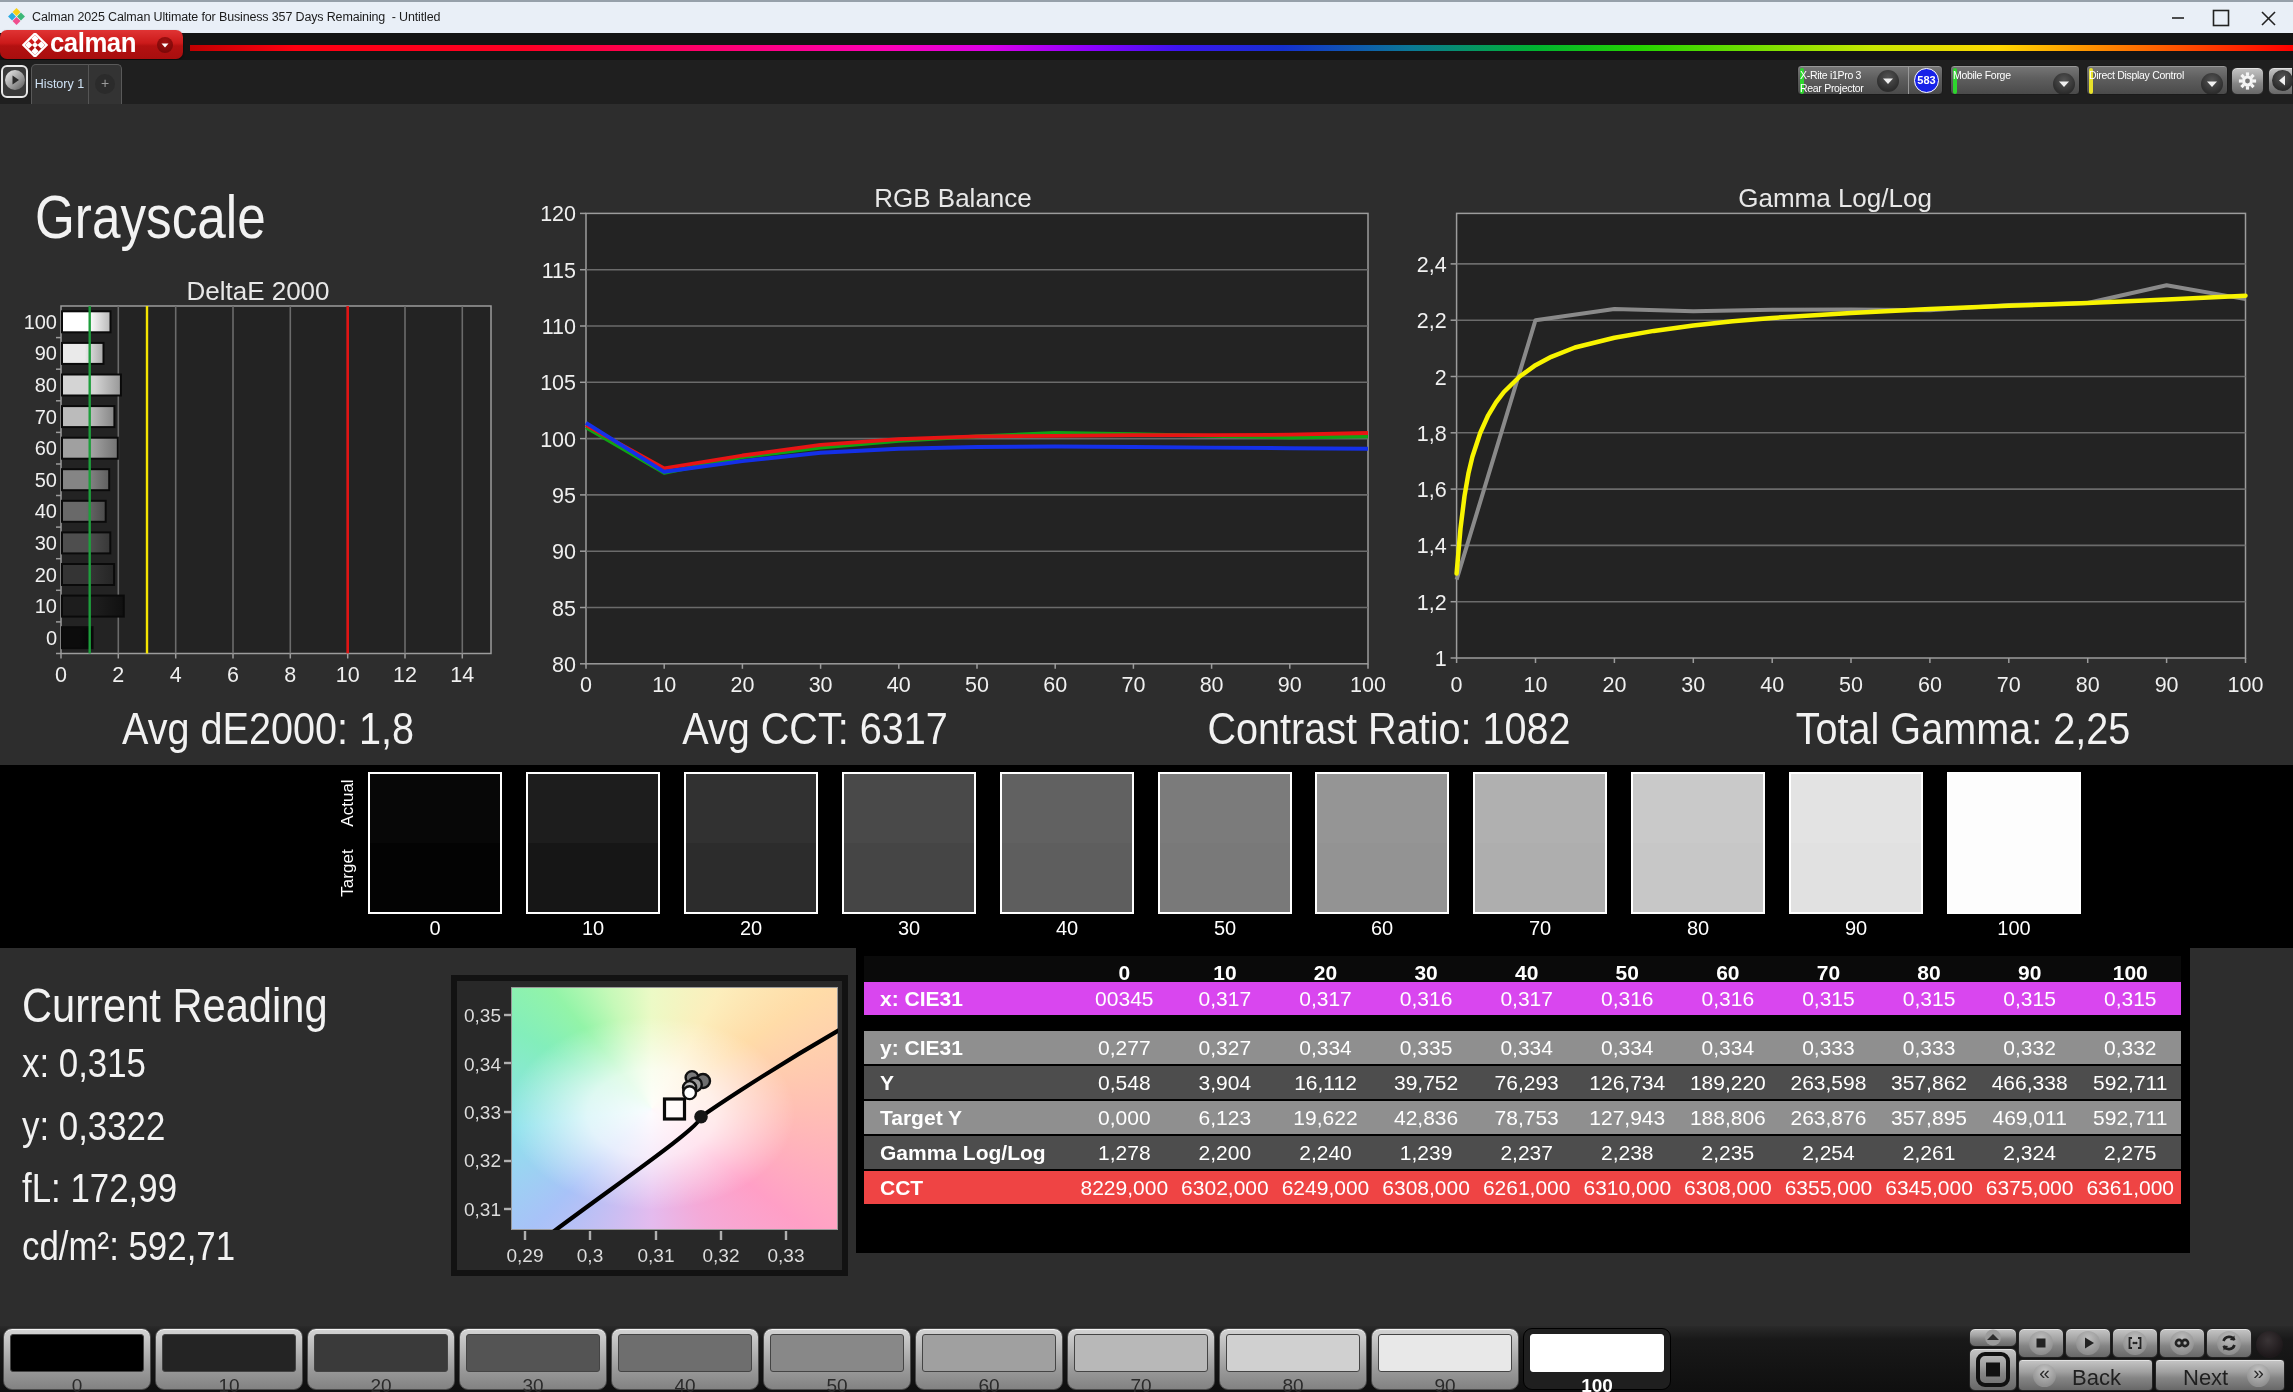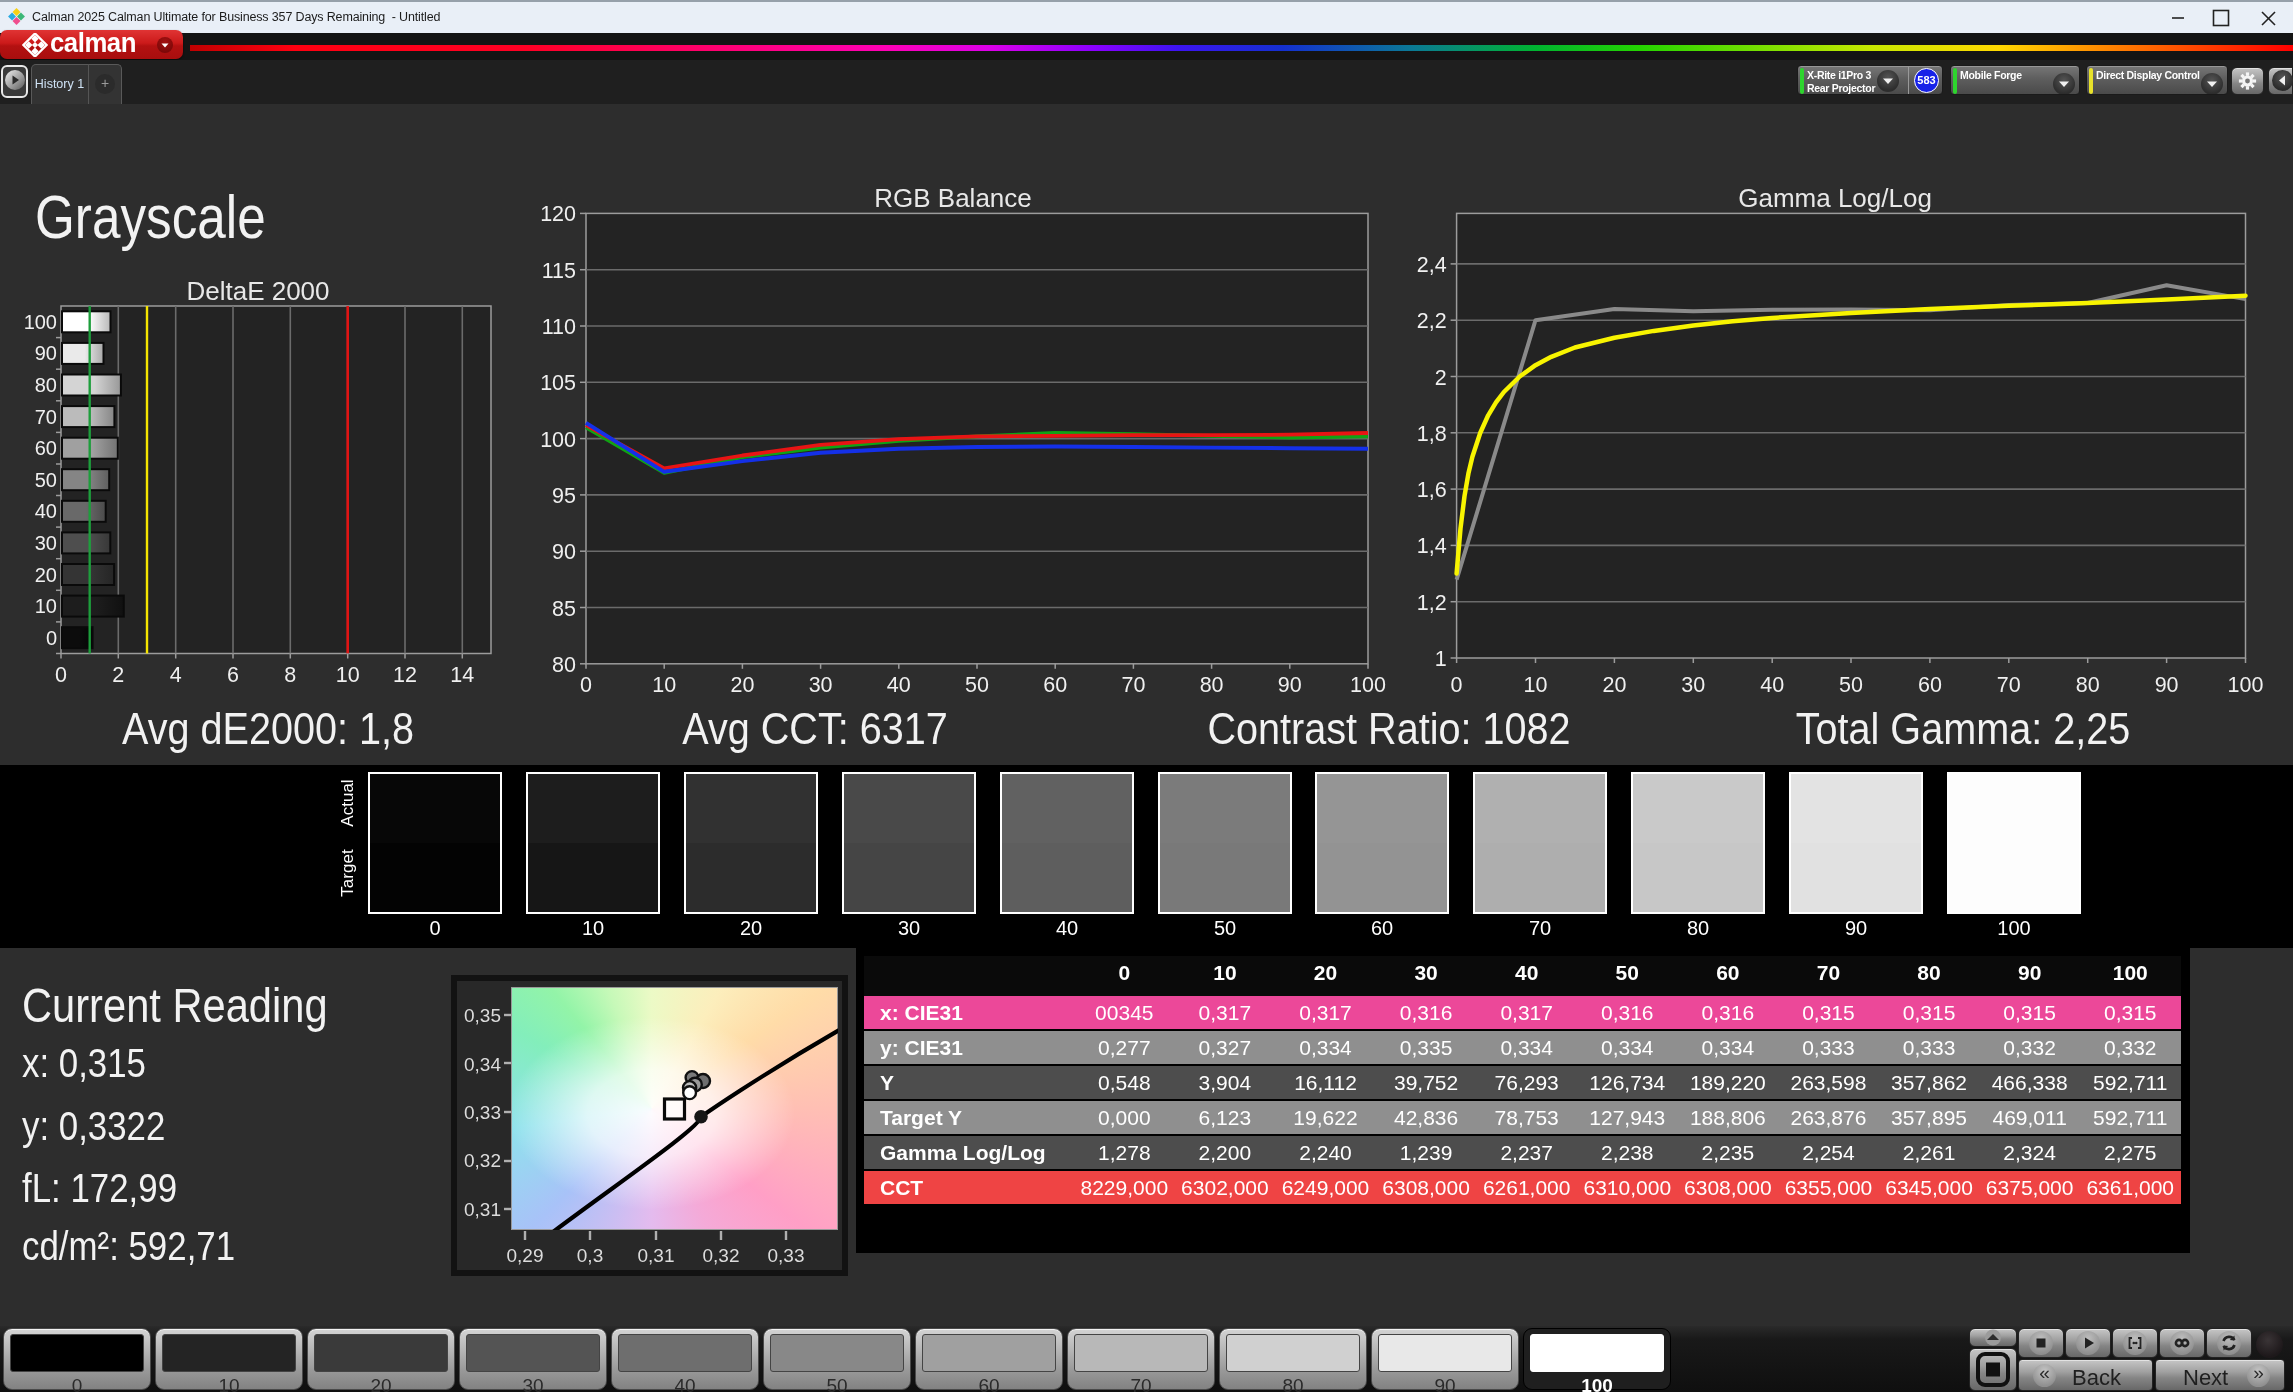--- a/index.html
+++ b/index.html
@@ -32,21 +32,21 @@
   #93f4a8 320deg,#c6f9b8 340deg,#ecfac6 360deg)}
 #bottombar{position:absolute;left:0;top:1326px;width:2293px;height:66px;background:linear-gradient(180deg,#2a2a2a 0%,#191919 20%,#0f0f0f 100%)}
 .bbtn{position:absolute;top:2px;width:148px;height:62px;border-radius:9px;border:1px solid #4a4a4a;
  background:linear-gradient(180deg,#d4d4d4 0%,#b0b0b0 42%,#989898 70%,#828282 100%);box-shadow:inset 0 1px 0 rgba(255,255,255,.7)}
 .bsw{position:absolute;left:6px;top:5px;width:134px;height:38px;border:1px solid #444;border-radius:3px}
 .blab{position:absolute;left:0;top:46px;width:146px;text-align:center;font-size:19px;color:#2a2a2a}
 .ctrlbtn{position:absolute;border-radius:6px;border:1px solid #222;
  background:linear-gradient(180deg,#c6c6c6 0%,#a0a0a0 40%,#858585 60%,#686868 100%);box-shadow:inset 0 1px 0 rgba(255,255,255,.5)}
 .ddbtn{position:absolute;top:65px;height:30px;border-radius:4px;border:1px solid #1a1a1a;
  background:linear-gradient(180deg,#777 0%,#5e5e5e 45%,#4a4a4a 100%);box-shadow:inset 0 1px 0 rgba(255,255,255,.25);overflow:hidden}
-.ddtext{position:absolute;left:9px;top:3px;font-size:10.5px;font-weight:bold;color:#fff;line-height:12.5px;white-space:pre;letter-spacing:-0.3px}
+.ddtext{position:absolute;left:2px;top:3px;font-size:10.5px;font-weight:normal;color:#fff;line-height:12.5px;white-space:pre;letter-spacing:-0.3px}
 .ddbar{position:absolute;left:2px;top:2px;width:4px;height:26px;border-radius:2px}
 .ddarrow{position:absolute;width:22px;height:22px;border-radius:50%;background:radial-gradient(circle at 50% 35%,#555,#2d2d2d 70%)}
 .ddarrow svg{position:absolute;left:0;top:0}
 </style></head><body>
 <div id="titlebar">
 <svg class="abs" style="left:8px;top:6px" width="17" height="17" viewBox="0 0 20 20">
       <g transform="rotate(45 10 10)">
         <rect x="3" y="3" width="6.6" height="6.6" fill="#f7d117"></rect>
         <rect x="10.4" y="3" width="6.6" height="6.6" fill="#3cb878"></rect>
         <rect x="3" y="10.4" width="6.6" height="6.6" fill="#29abe2"></rect>
@@ -454,21 +454,21 @@
       <div class="tcell" style="font-weight:bold">20</div>
       <div class="tcell" style="font-weight:bold">30</div>
       <div class="tcell" style="font-weight:bold">40</div>
       <div class="tcell" style="font-weight:bold">50</div>
       <div class="tcell" style="font-weight:bold">60</div>
       <div class="tcell" style="font-weight:bold">70</div>
       <div class="tcell" style="font-weight:bold">80</div>
       <div class="tcell" style="font-weight:bold">90</div>
       <div class="tcell" style="font-weight:bold">100</div>
     </div>
-<div class="trow" style="top:48px;background:#ec4899">
+<div class="trow" style="top:34px;background:#d946ef">
       <div class="tlabel">x: CIE31</div>
       <div class="tcell">00345</div>
       <div class="tcell">0,317</div>
       <div class="tcell">0,317</div>
       <div class="tcell">0,316</div>
       <div class="tcell">0,317</div>
       <div class="tcell">0,316</div>
       <div class="tcell">0,316</div>
       <div class="tcell">0,315</div>
       <div class="tcell">0,315</div>

